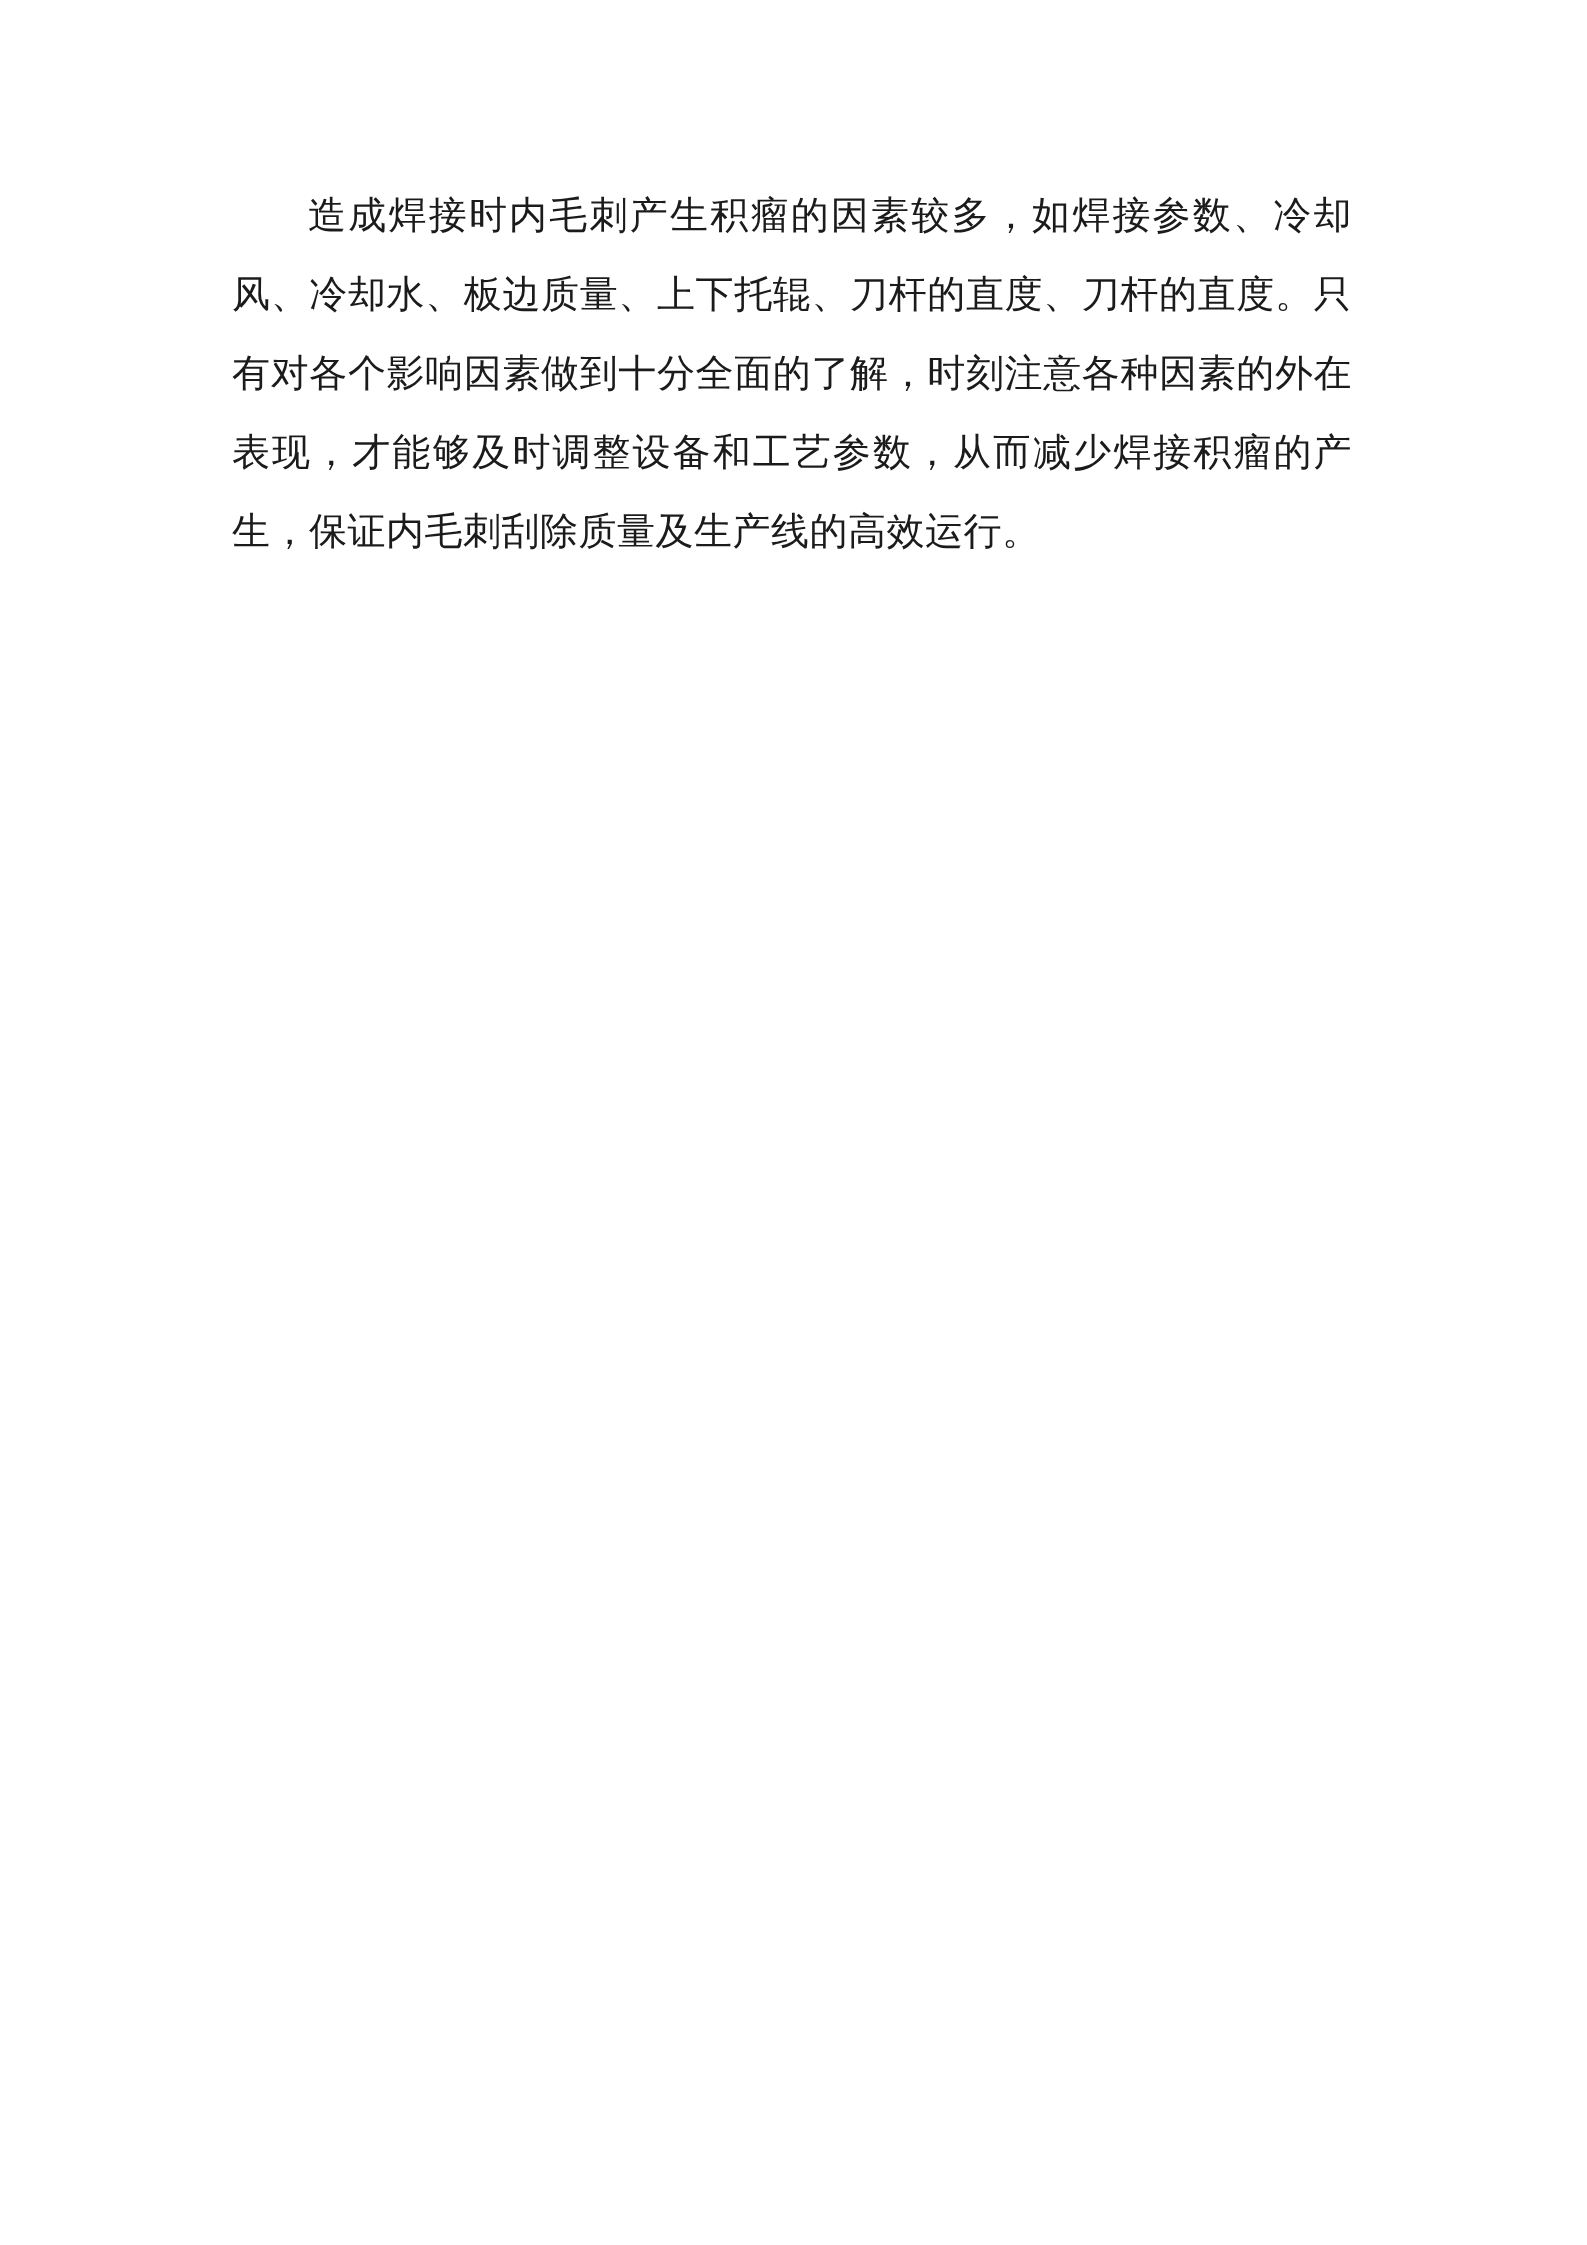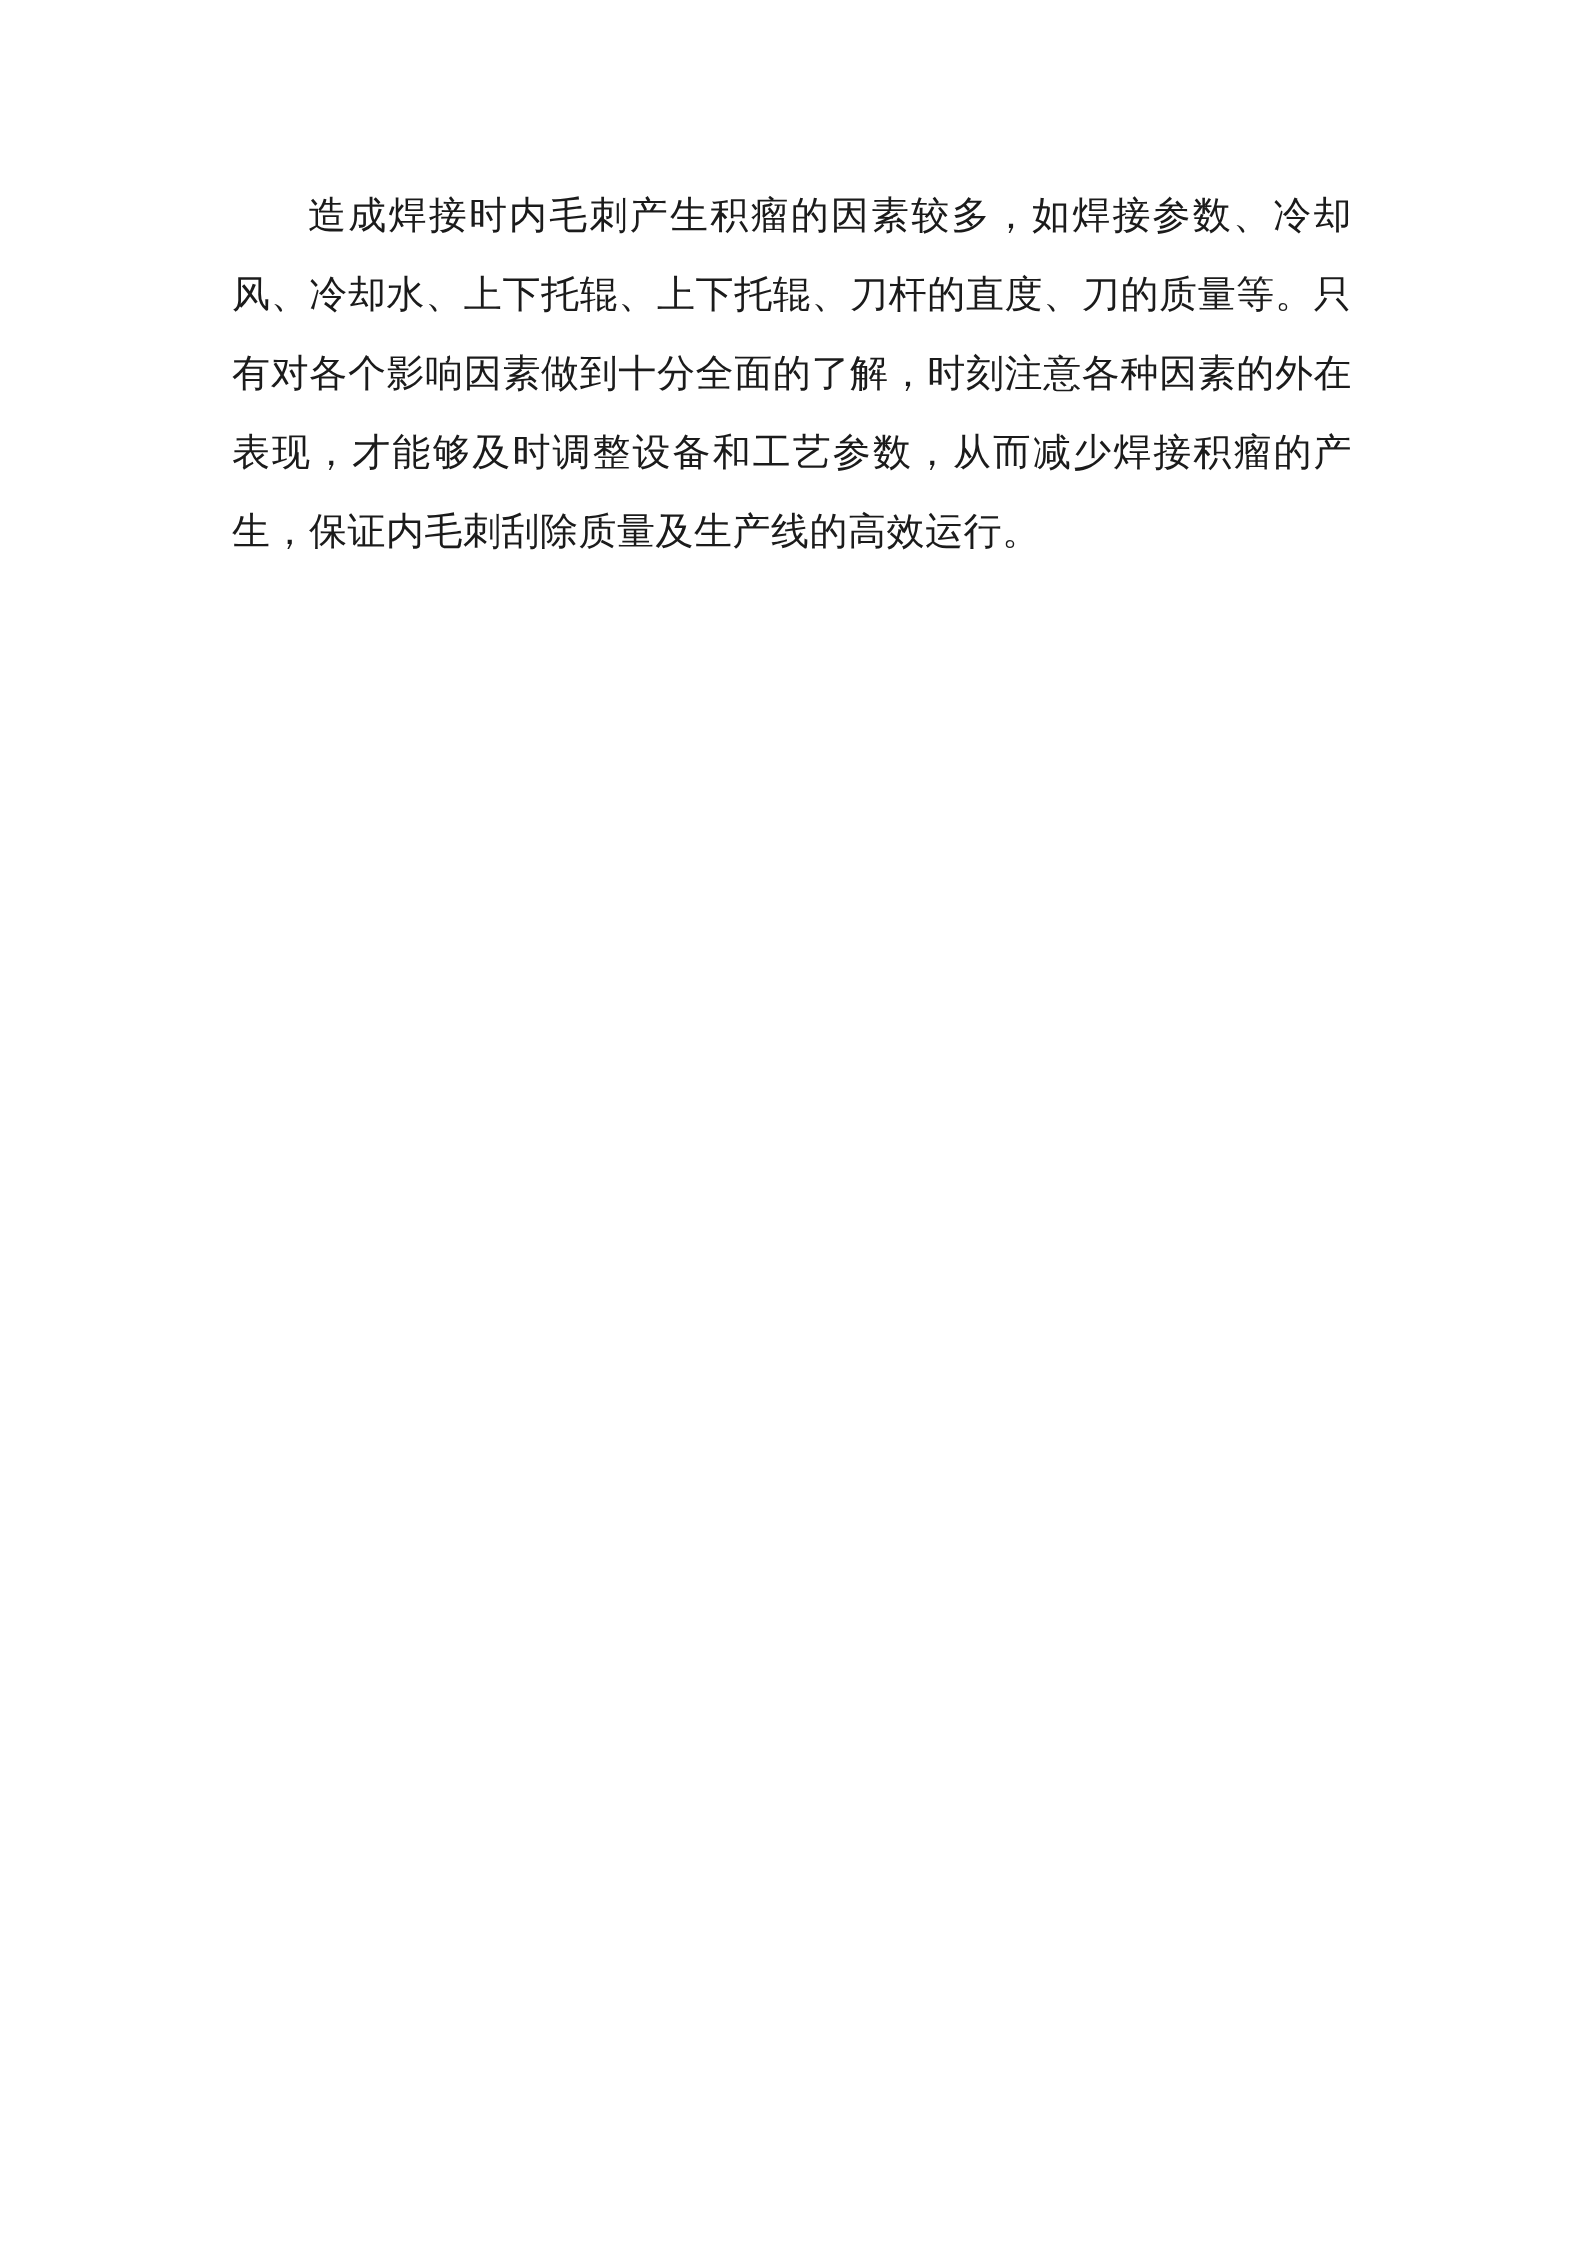--- a/index.html
+++ b/index.html
@@ -38,15 +38,15 @@
     font-family: "DejaVu Serif", "Liberation Serif", serif;
     font-weight: 400;
     margin: 0;
   }
 </style>
 </head>
 <body>
 
 <div class="page">
   <div class="content">
-    <p class="para">造成焊接时内毛刺产生积瘤的因素较多，如焊接参数、冷却风、冷却水、上下托辊、上下托辊、刀杆的直度、刀的质量等。只有对各个影响因素做到十分全面的了解，时刻注意各种因素的外在表现，才能够及时调整设备和工艺参数，从而减少焊接积瘤的产生，保证内毛刺刮除质量及生产线的高效运行。</p>
+    <p class="para">造成焊接时内毛刺产生积瘤的因素较多，如焊接参数、冷却风、冷却水、板边质量、上下托辊、刀杆的直度、刀杆的直度。只有对各个影响因素做到十分全面的了解，时刻注意各种因素的外在表现，才能够及时调整设备和工艺参数，从而减少焊接积瘤的产生，保证内毛刺刮除质量及生产线的高效运行。</p>
   </div>
 </div>
 
 </body></html>

